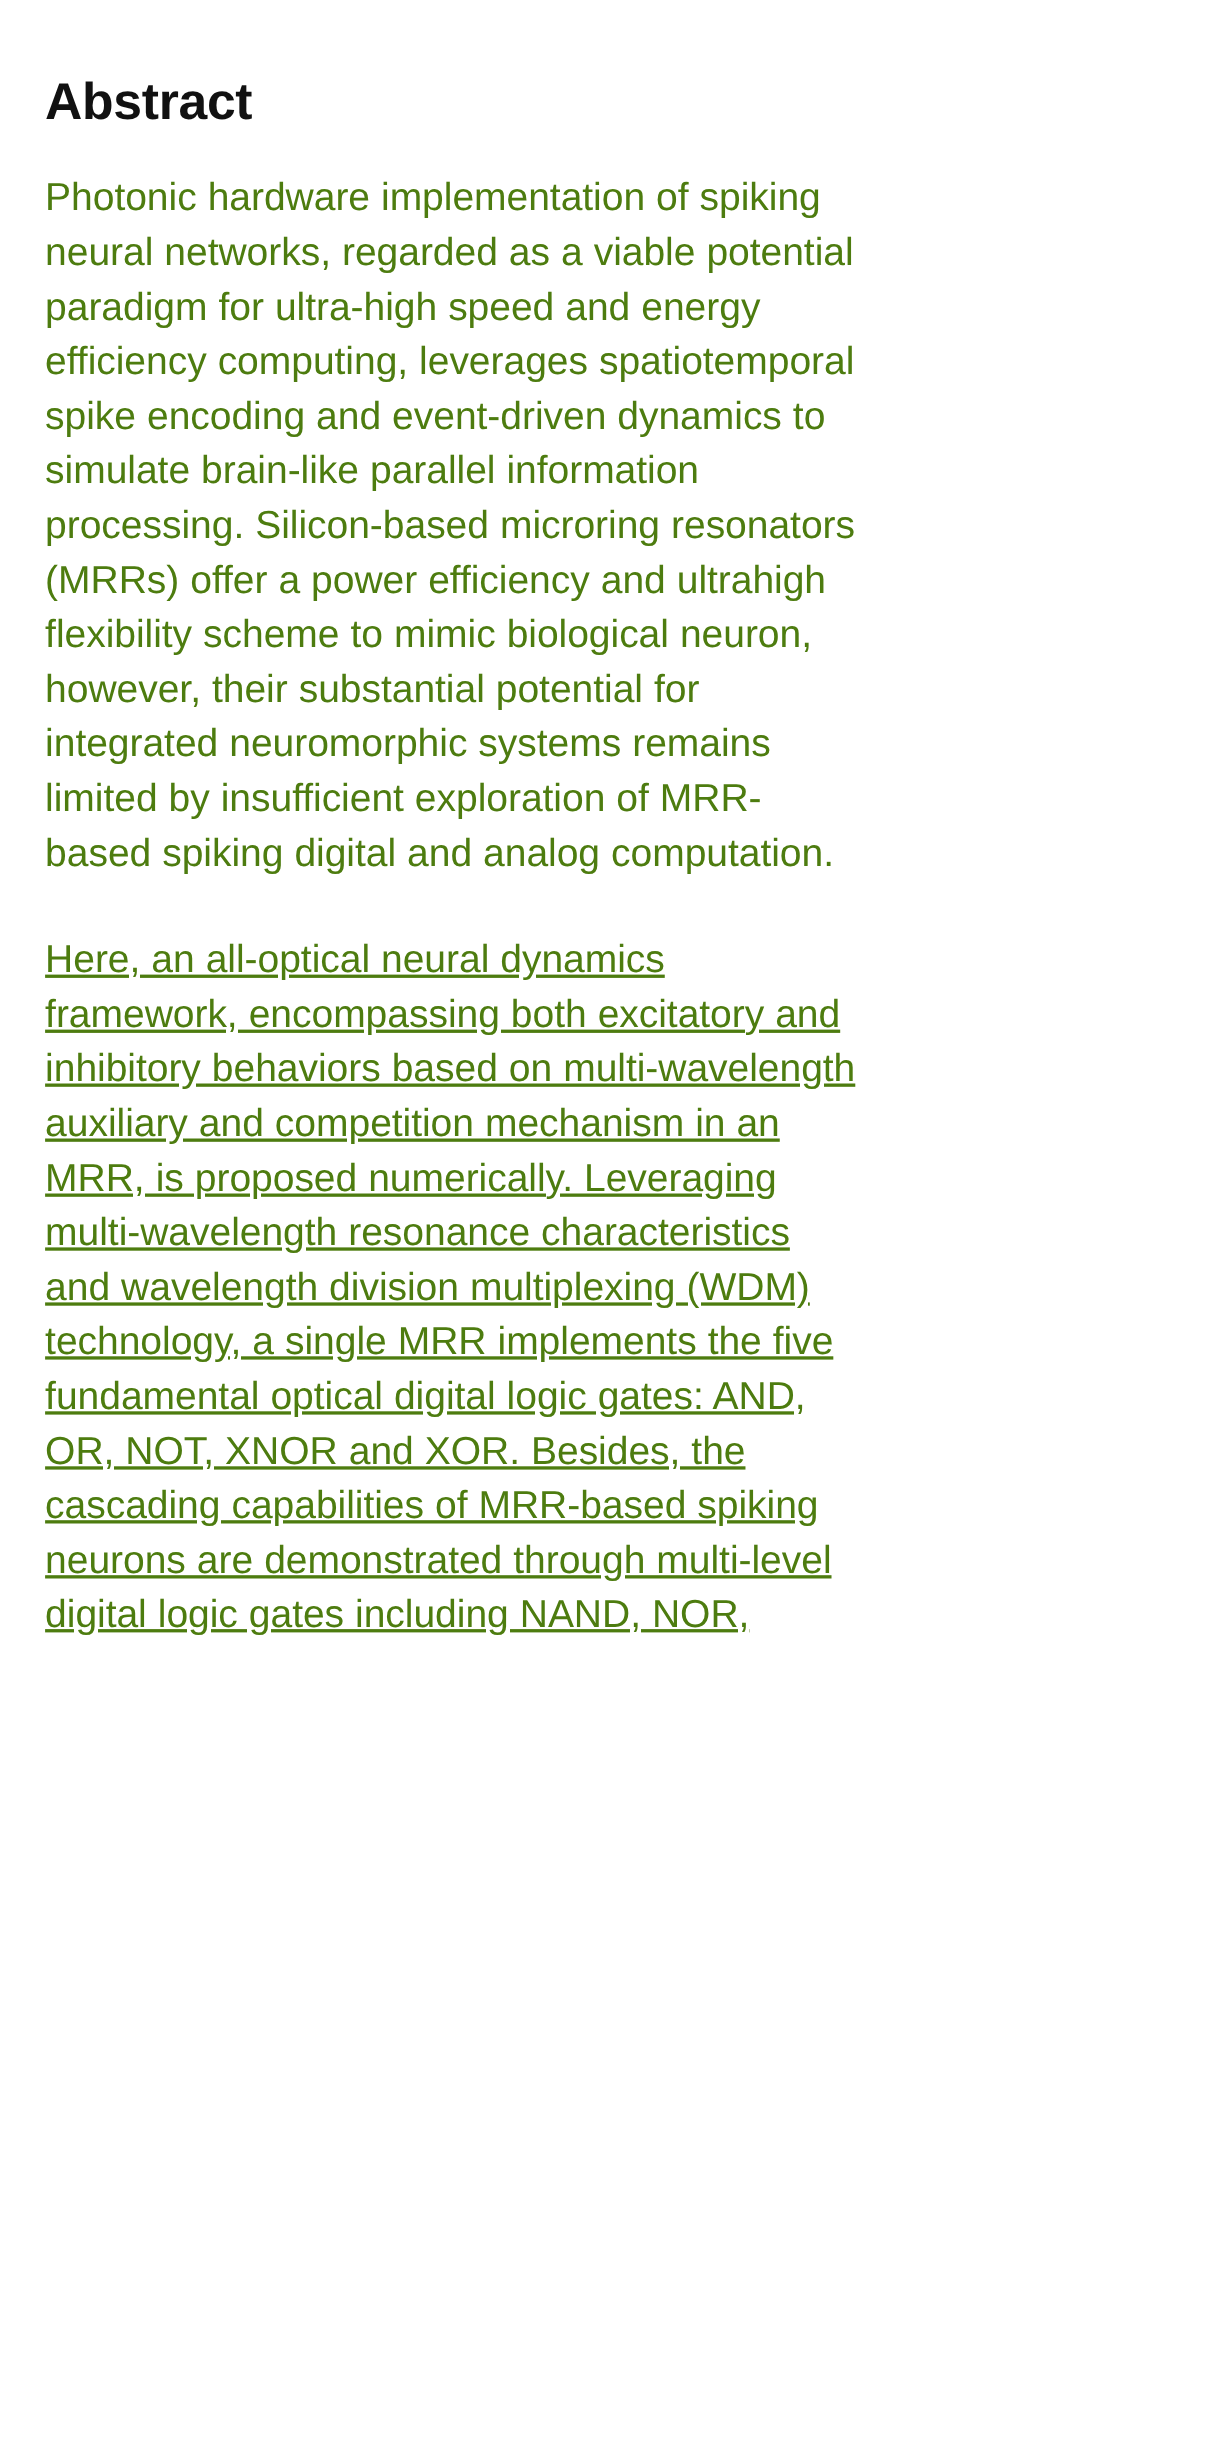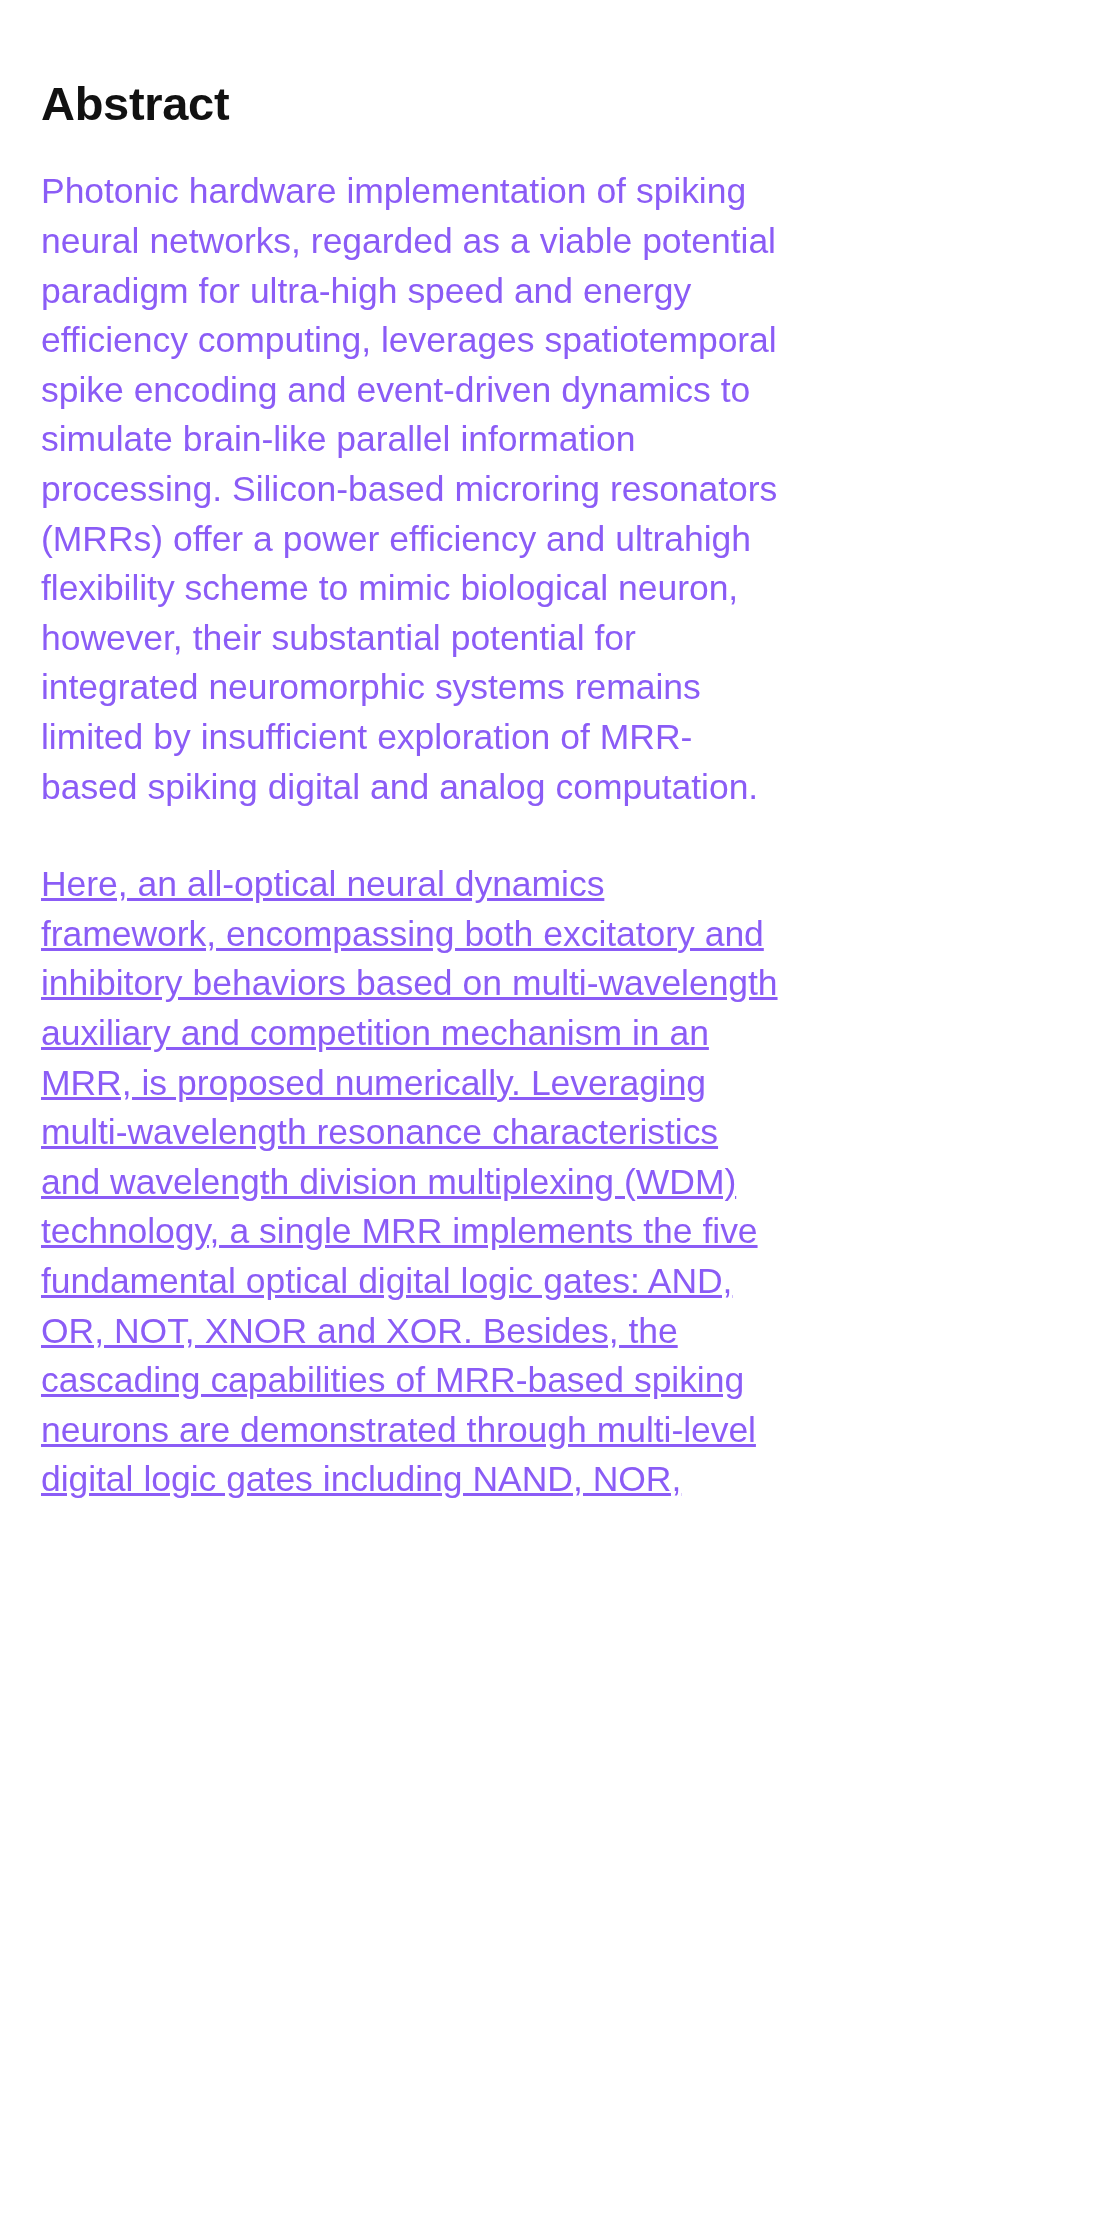--- a/index.html
+++ b/index.html
@@ -18,41 +18,41 @@
     width: 1117px;
     height: 2238px;
     box-sizing: border-box;
     background: #ffffff;
     position: relative;
     overflow: hidden;
   }
   .content {
     position: absolute;
     left: 41px;
-    top: 12px;
+    top: 0;
     width: 737px;
   }
   .abstract-heading {
     font-size: 47px;
     font-weight: 700;
     line-height: 1.18;
     color: #111111;
     letter-spacing: -0.3px;
     margin: 0;
     padding-top: 64px;
   }
   .abstract-body {
     margin: 0;
     padding: 0;
   }
   .abstract-paragraph {
     font-size: 35.5px;
     font-weight: 400;
     line-height: 49.6px;
-    color: #8b5cf6;
+    color: #4d7c0f;
     margin: 0;
     text-align: left;
     letter-spacing: -0.05px;
     word-spacing: 0.2px;
   }
   .abstract-paragraph.p-first {
     margin-top: 36px;
   }
   .abstract-paragraph.p-second {
     margin-top: 48px;

